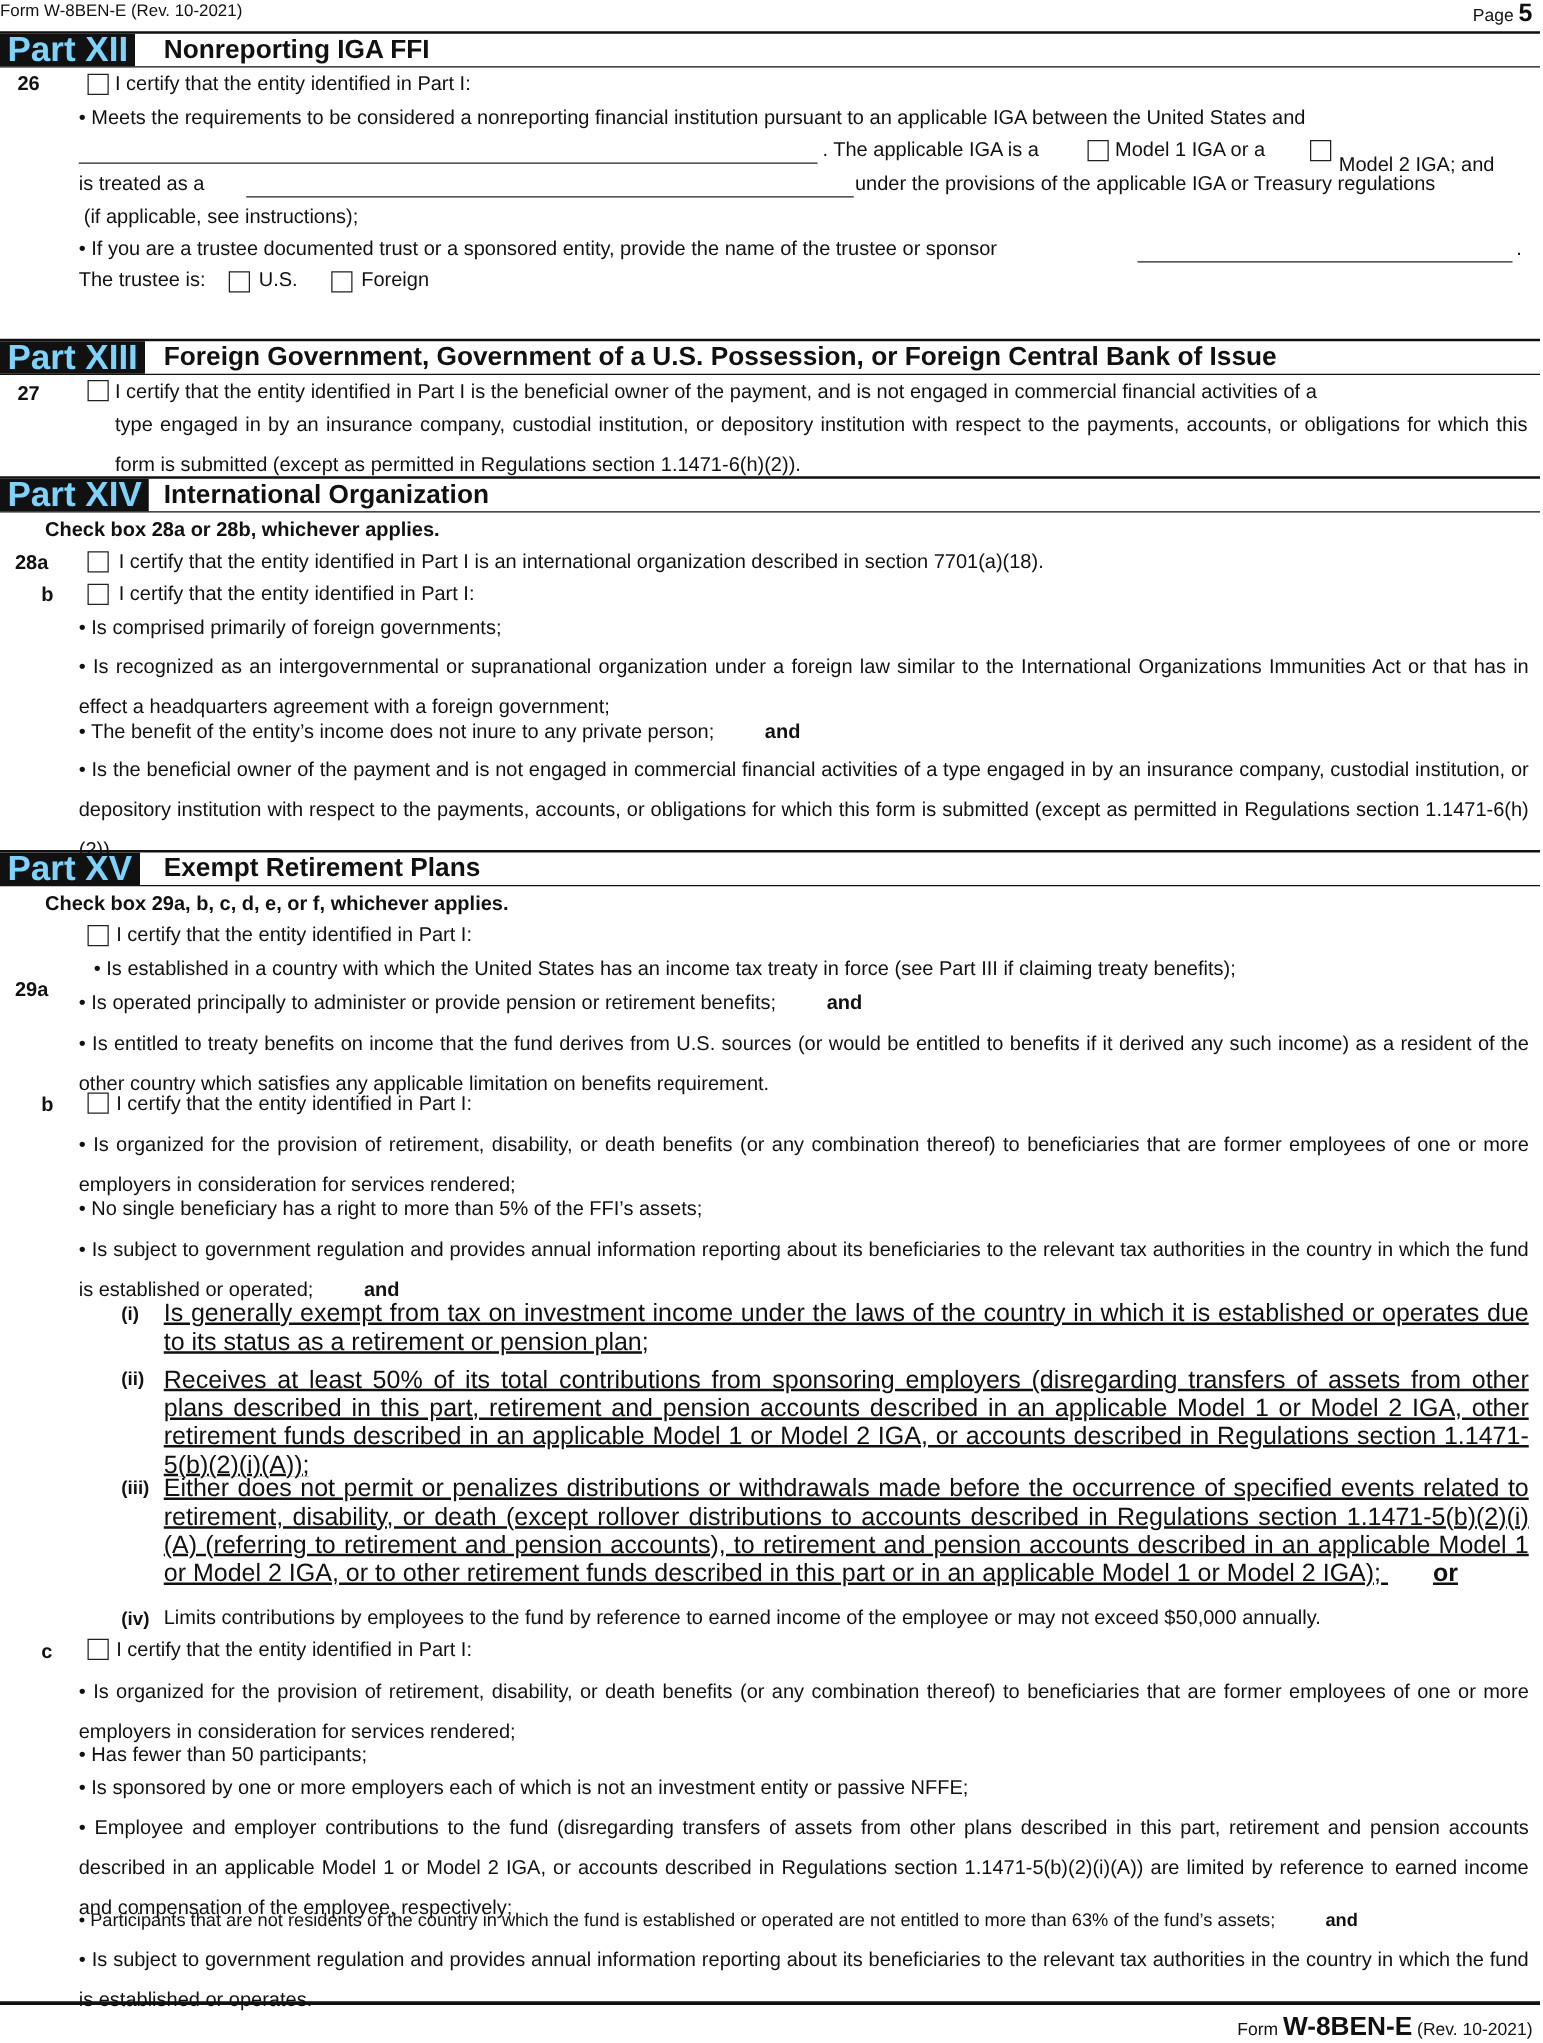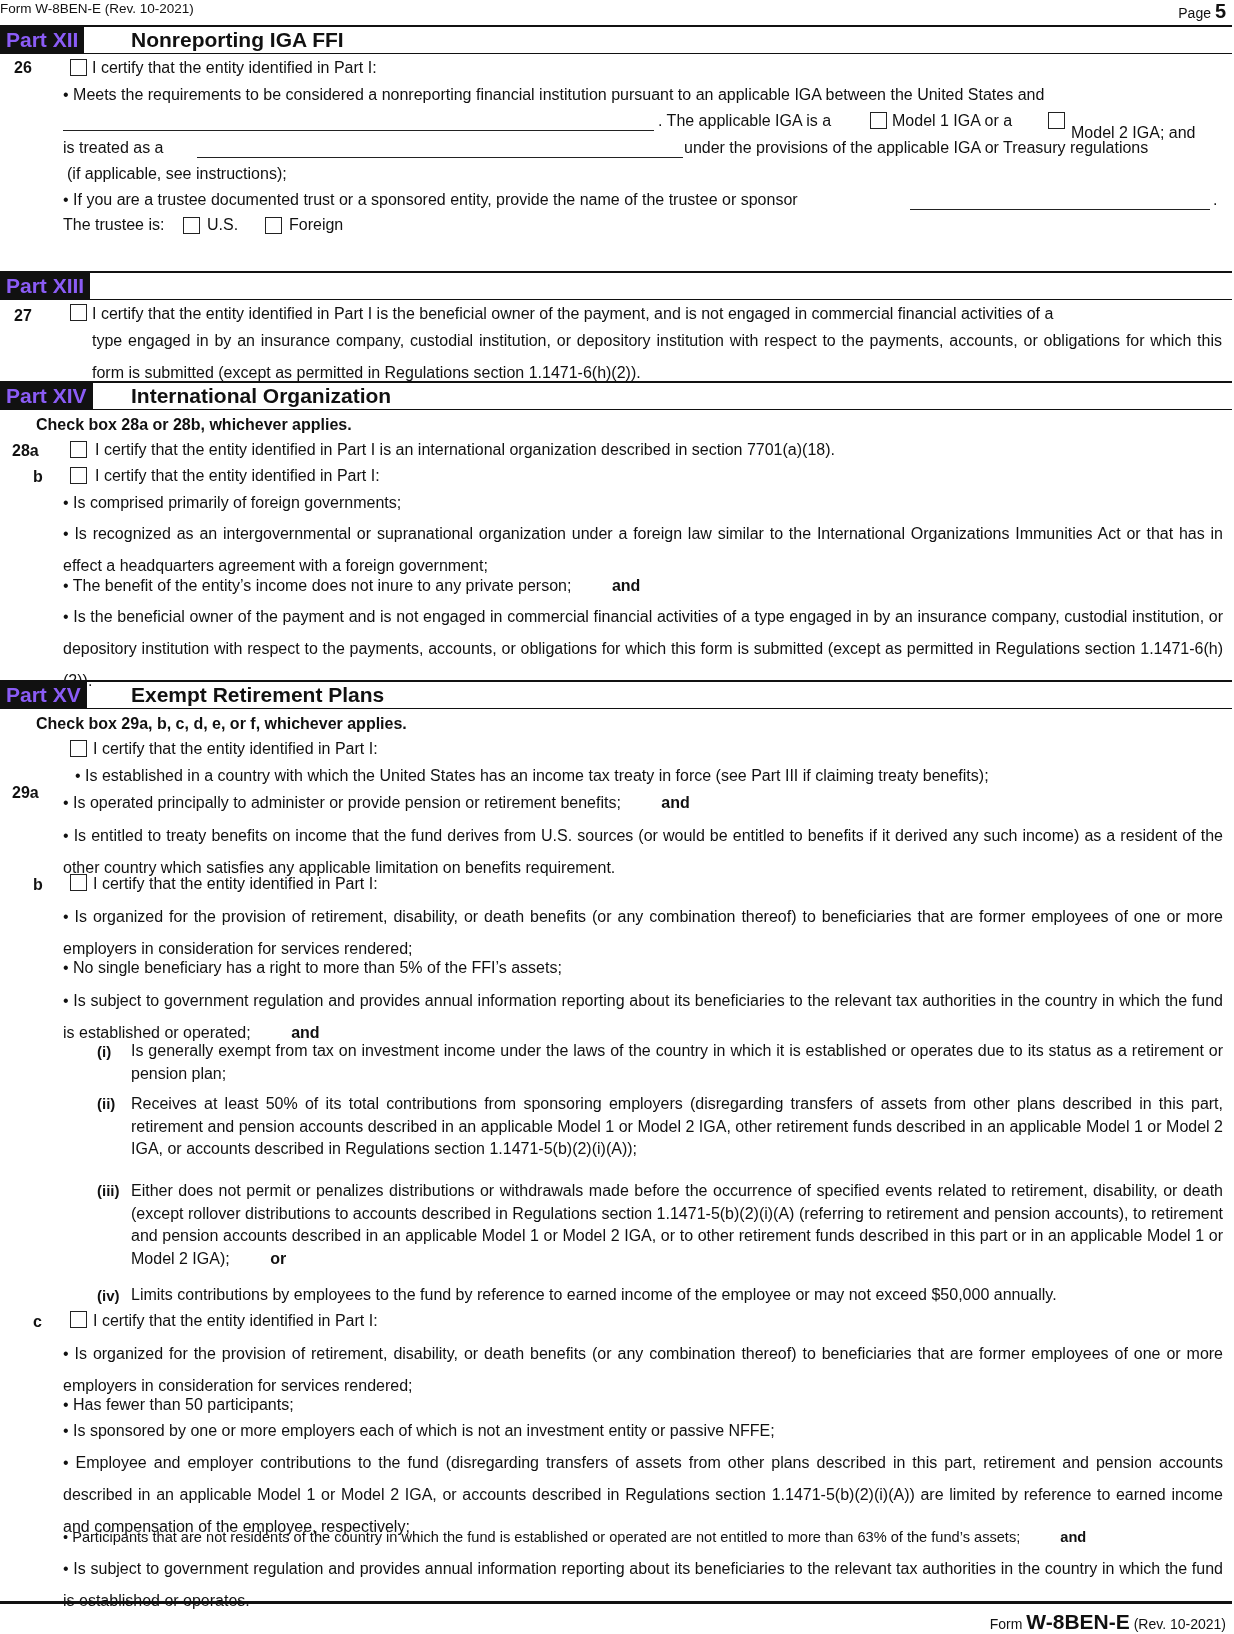--- a/index.html
+++ b/index.html
@@ -5,30 +5,30 @@
   html, body { margin: 0; padding: 0; background: #ffffff; }
   body {
     width: 1234px; height: 1634px; position: relative; overflow: hidden;
     font-family: "Liberation Sans", sans-serif; color: #111111; font-size: 16px;
   }
   .topline { position: absolute; left: 0; top: 1px; font-size: 13.5px; }
   .pagenum { position: absolute; right: 8px; top: 0px; font-size: 14px; }
   .pagenum b { font-size: 20px; }
   .rule-thick { position: absolute; left: 0; width: 1232px; height: 3px; background: #111; }
   .parthdr { position: absolute; left: 0; width: 1232px; height: 26px; border-top: 2px solid #111; border-bottom: 1px solid #111; }
-  .parttag { position: absolute; left: 0; top: 0; height: 26px; background: #111; color: #8b5cf6; font-weight: bold; font-size: 21px; line-height: 26px; padding: 0 6px 0 6px; }
+  .parttag { position: absolute; left: 0; top: 0; height: 26px; background: #111; color: #7dd3fc; font-weight: bold; font-size: 28px; line-height: 26px; padding: 0 6px 0 6px; }
   .parttitle { position: absolute; left: 131px; top: 0; font-weight: bold; font-size: 21px; line-height: 26px; }
   .num { position: absolute; font-weight: bold; font-size: 16px; }
   .cb { position: absolute; width: 17px; height: 17px; border: 1px solid #222; background: #fff; box-sizing: border-box; }
   .txt { position: absolute; font-size: 16px; line-height: 22px; }
   .para { position: absolute; font-size: 16px; line-height: 32px; text-align: justify; }
   .uline { position: absolute; height: 1px; background: #222; }
   .bold { font-weight: bold; margin-left: 36px; }
   .lbl { position: absolute; font-weight: bold; font-size: 15px; }
-  .sub { position: absolute; font-size: 16px; line-height: 22.5px; text-align: justify; }
+  .sub { position: absolute; font-size: 20px; line-height: 22.5px; text-align: justify; text-decoration: underline; }
   .footer { position: absolute; right: 8px; top: 1610px; font-size: 14px; }
   .footer .formname { font-size: 21px; font-weight: bold; }
 </style>
 </head>
 <body>
 
 <div class="topline">Form W-8BEN-E (Rev. 10-2021)</div>
 <div class="pagenum"><span>Page</span> <b>5</b></div>
 
 <div class="parthdr" style="top:25px;">
@@ -53,20 +53,21 @@
 <div class="uline" style="left:910px; top:209px; width:300px;"><span></span></div>
 <div class="txt" style="left:1213px; top:189px;">.</div>
 <div class="txt" style="left:63px; top:214px;">The trustee is:</div>
 <div class="cb" style="left:183px; top:217px;"></div>
 <div class="txt" style="left:207px; top:214px;">U.S.</div>
 <div class="cb" style="left:265px; top:217px;"></div>
 <div class="txt" style="left:289px; top:214px;">Foreign</div>
 
 <div class="parthdr" style="top:271px;">
   <div class="parttag">Part XIII</div>
+  <div class="parttitle">Foreign Government, Government of a U.S. Possession, or Foreign Central Bank of Issue</div>
 </div>
 <div class="num" style="left:14px; top:307px;">27</div>
 <div class="cb" style="left:70px; top:304px;"></div>
 <div class="txt" style="left:92px; top:303px;">I certify that the entity identified in Part I is the beneficial owner of the payment, and is not engaged in commercial financial activities of a</div>
 <div class="para" style="left:92px; top:325px; width:1130px;">type engaged in by an insurance company, custodial institution, or depository institution with respect to the payments, accounts, or obligations for which this form is submitted (except as permitted in Regulations section 1.1471-6(h)(2)).</div>
 
 <div class="parthdr" style="top:381px;">
   <div class="parttag">Part XIV</div>
   <div class="parttitle">International Organization</div>
 </div>

